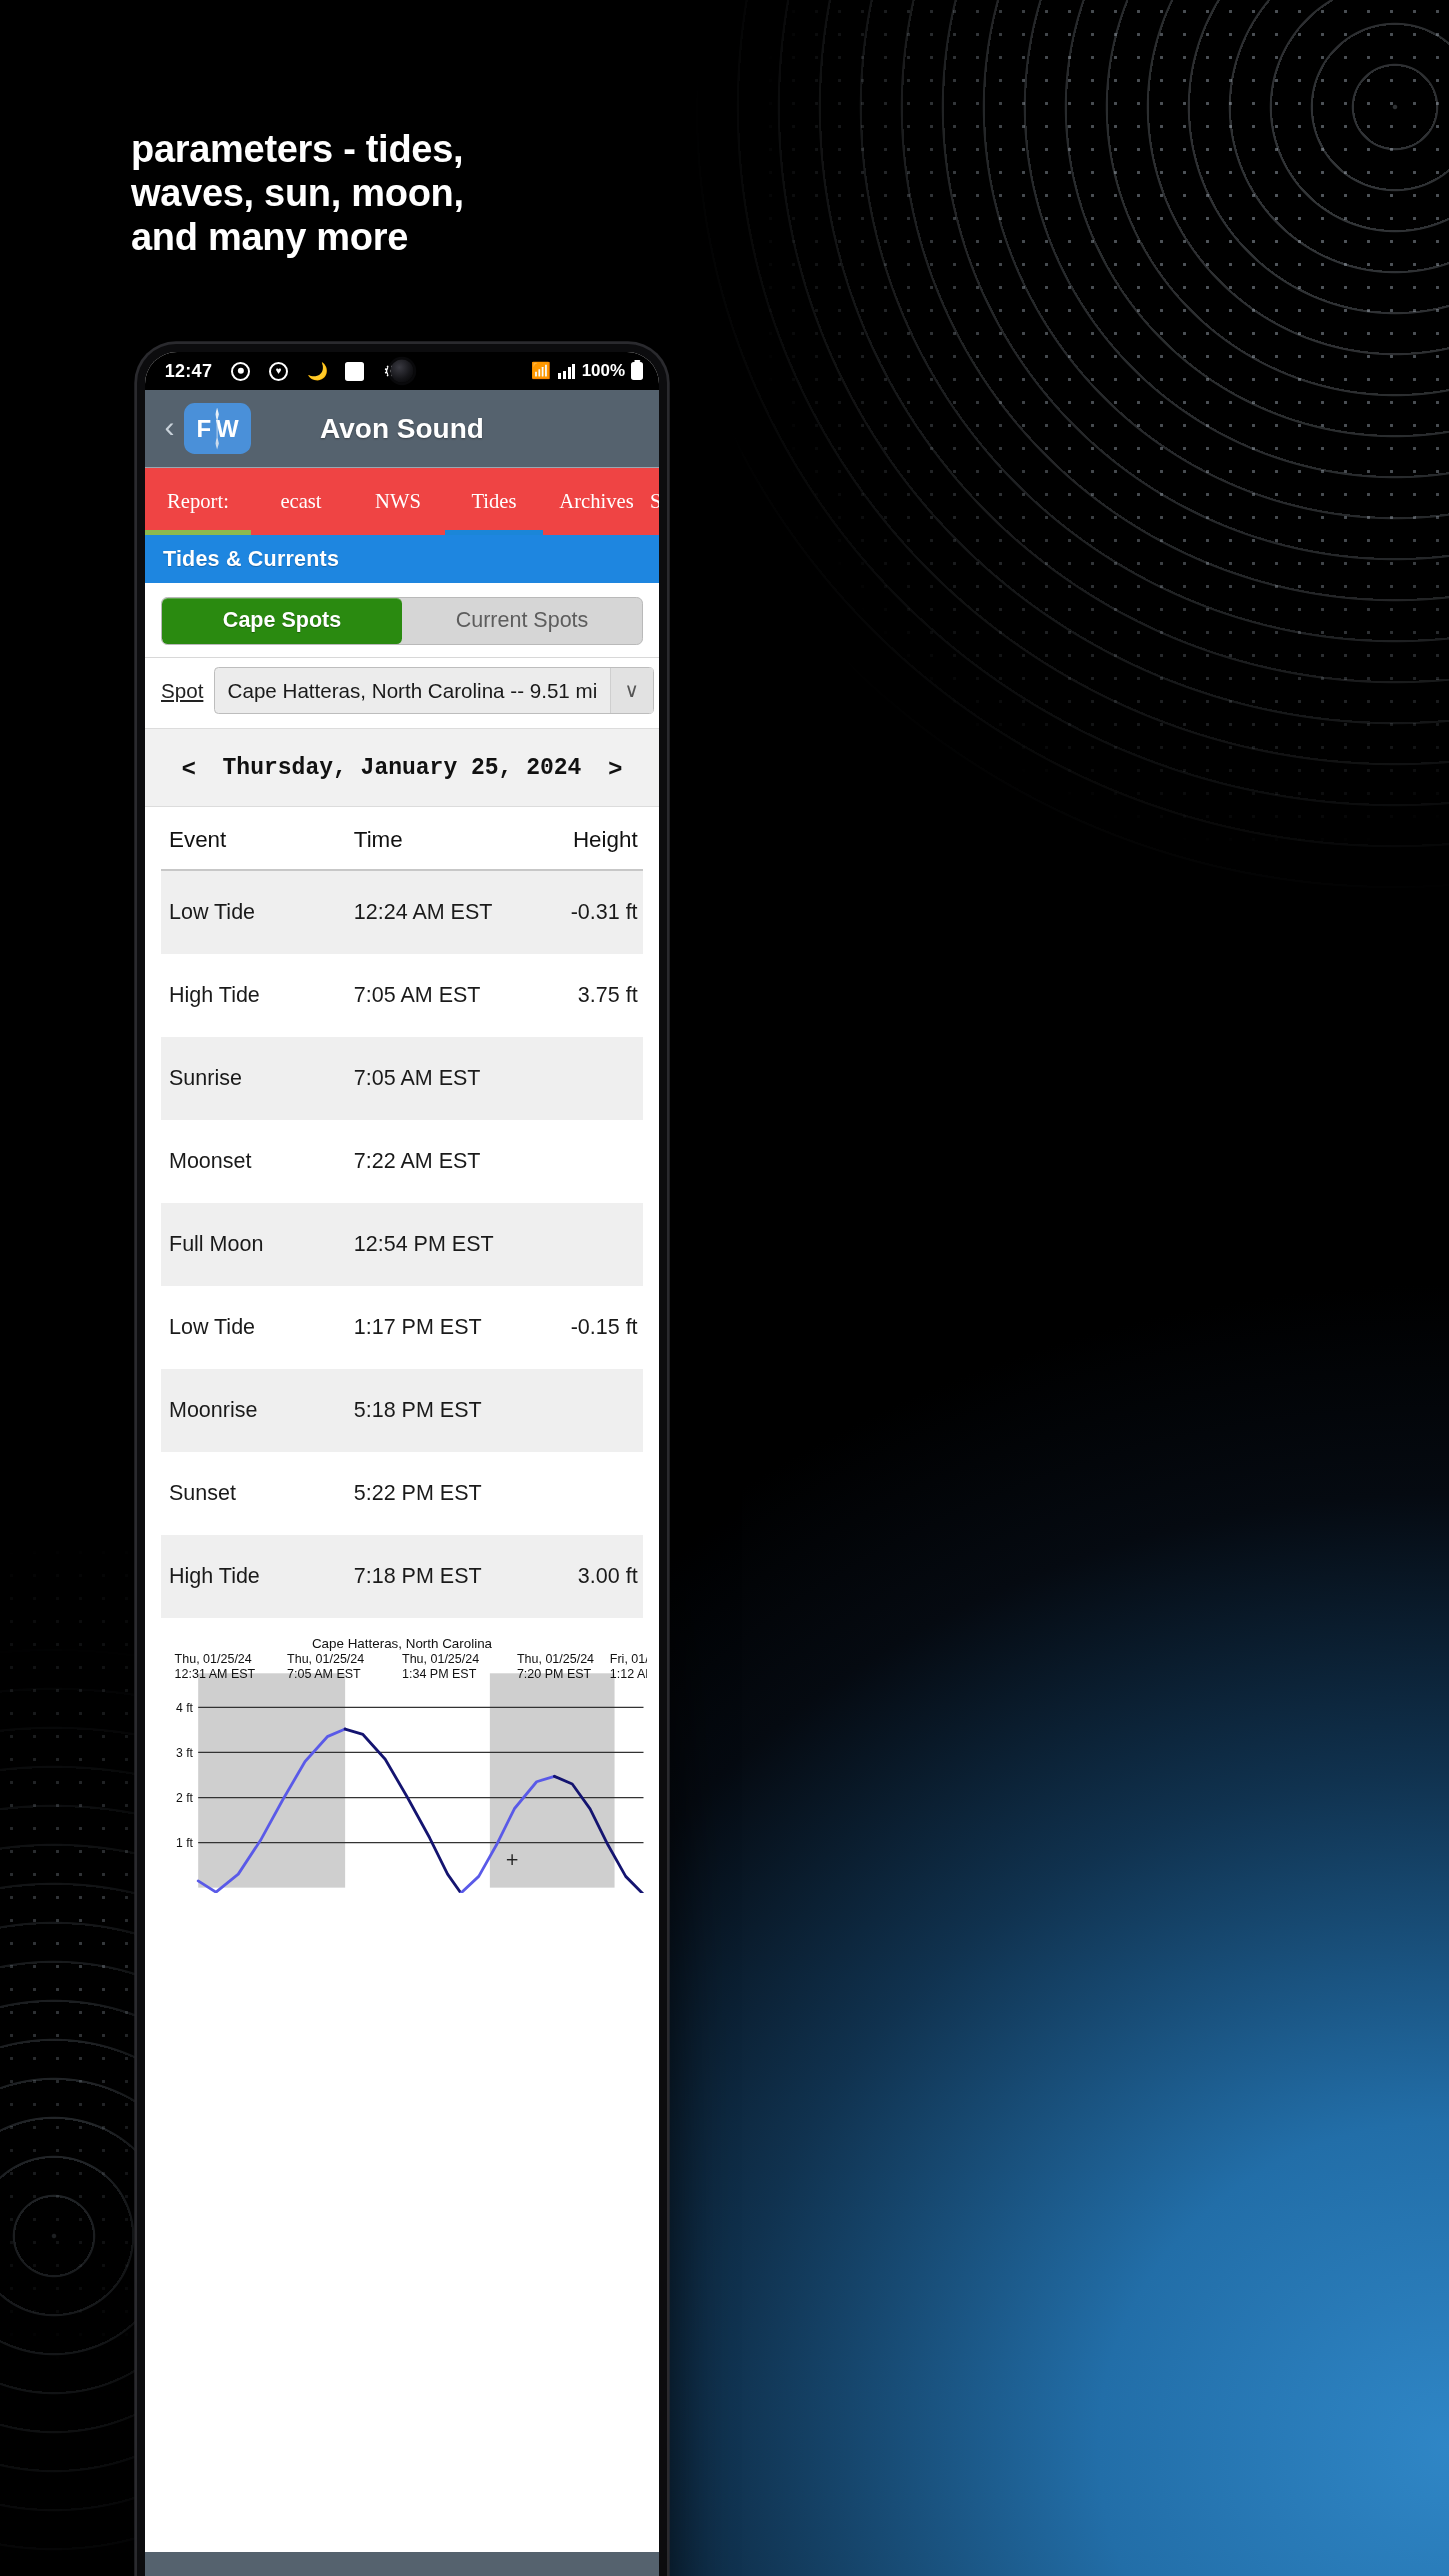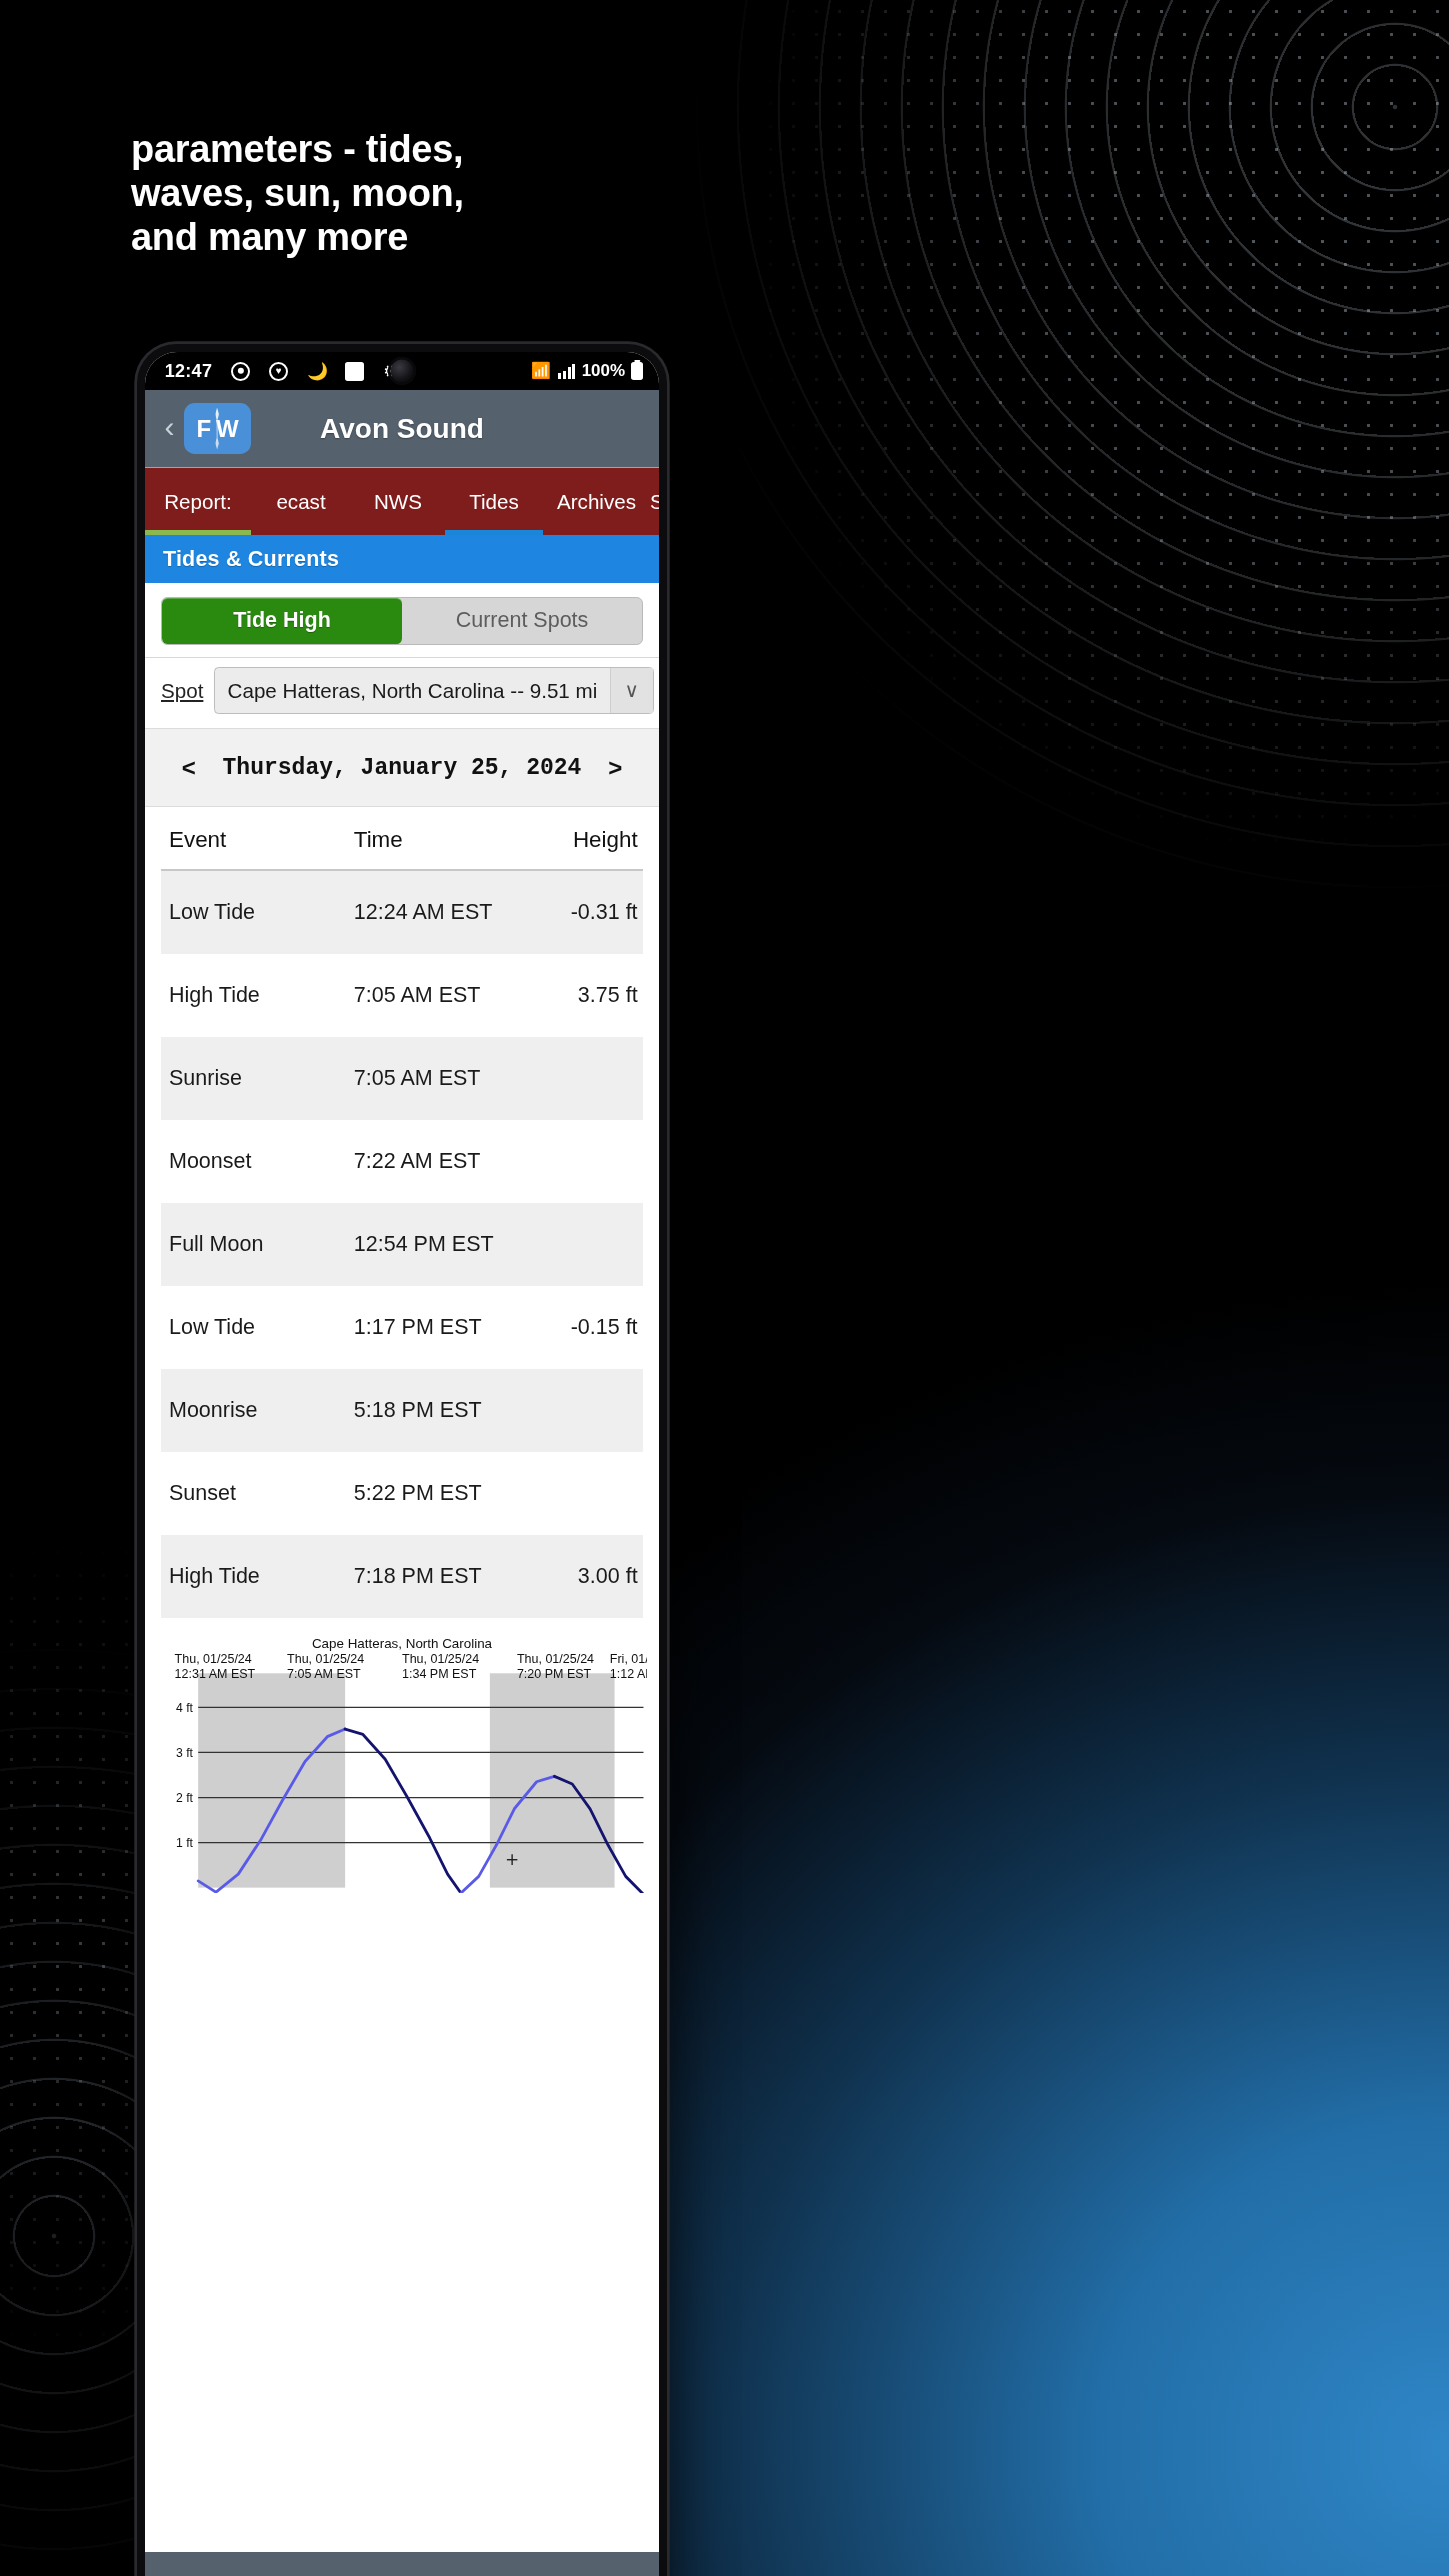--- a/index.html
+++ b/index.html
@@ -137,22 +137,22 @@
     clip-path:polygon(50% 0%, 100% 16%, 62% 30%, 62% 72%, 100% 86%, 50% 100%, 0% 86%, 38% 72%, 38% 30%, 0% 16%);
   }
   .apptitle {
     position:absolute; left:0; right:0; text-align:center;
     color:#fff; font-size:28px; font-weight:bold; pointer-events:none;
     text-shadow:0 0.9px 1.8px rgba(0,0,0,.35);
   }
 
   
   .tabs {
-    background:#7f1d1d; height:67px; display:flex; align-items:stretch;
-    overflow:hidden; position:relative;
+    background:#ef4444; height:67px; display:flex; align-items:stretch;
+    overflow:hidden; position:relative;font-family:Liberation Serif, serif;
   }
   .tab {
     display:flex; align-items:center; justify-content:center;
     color:#fff; font-size:20.6px; position:relative; flex:0 0 auto;
     white-space:nowrap;
   }
   .tab .ul { position:absolute; left:0; right:0; bottom:0; height:5.4px; }
   .tab.green .ul { background:#8cb94f; }
   .tab.blue .ul { background:#1b86d8; }
 
@@ -314,21 +314,21 @@
       </div>
       <div class="tab" style="width:63px;justify-content:flex-start">
         <span>Stat</span>
       </div>
     </div>
 
     <div class="sect-title">Tides &amp; Currents</div>
 
     <div class="seg-wrap">
       <div class="seg">
-        <div class="on">Tide High</div>
+        <div class="on">Cape Spots</div>
         <div class="off">Current Spots</div>
       </div>
     </div>
 
     <div class="spot-row">
       <span class="spot-lbl">Spot</span>
       <span class="spot-sel">
         <span class="spot-val">Cape Hatteras, North Carolina -- 9.51 mi</span>
         <span class="spot-arrow">∨</span>
       </span>

